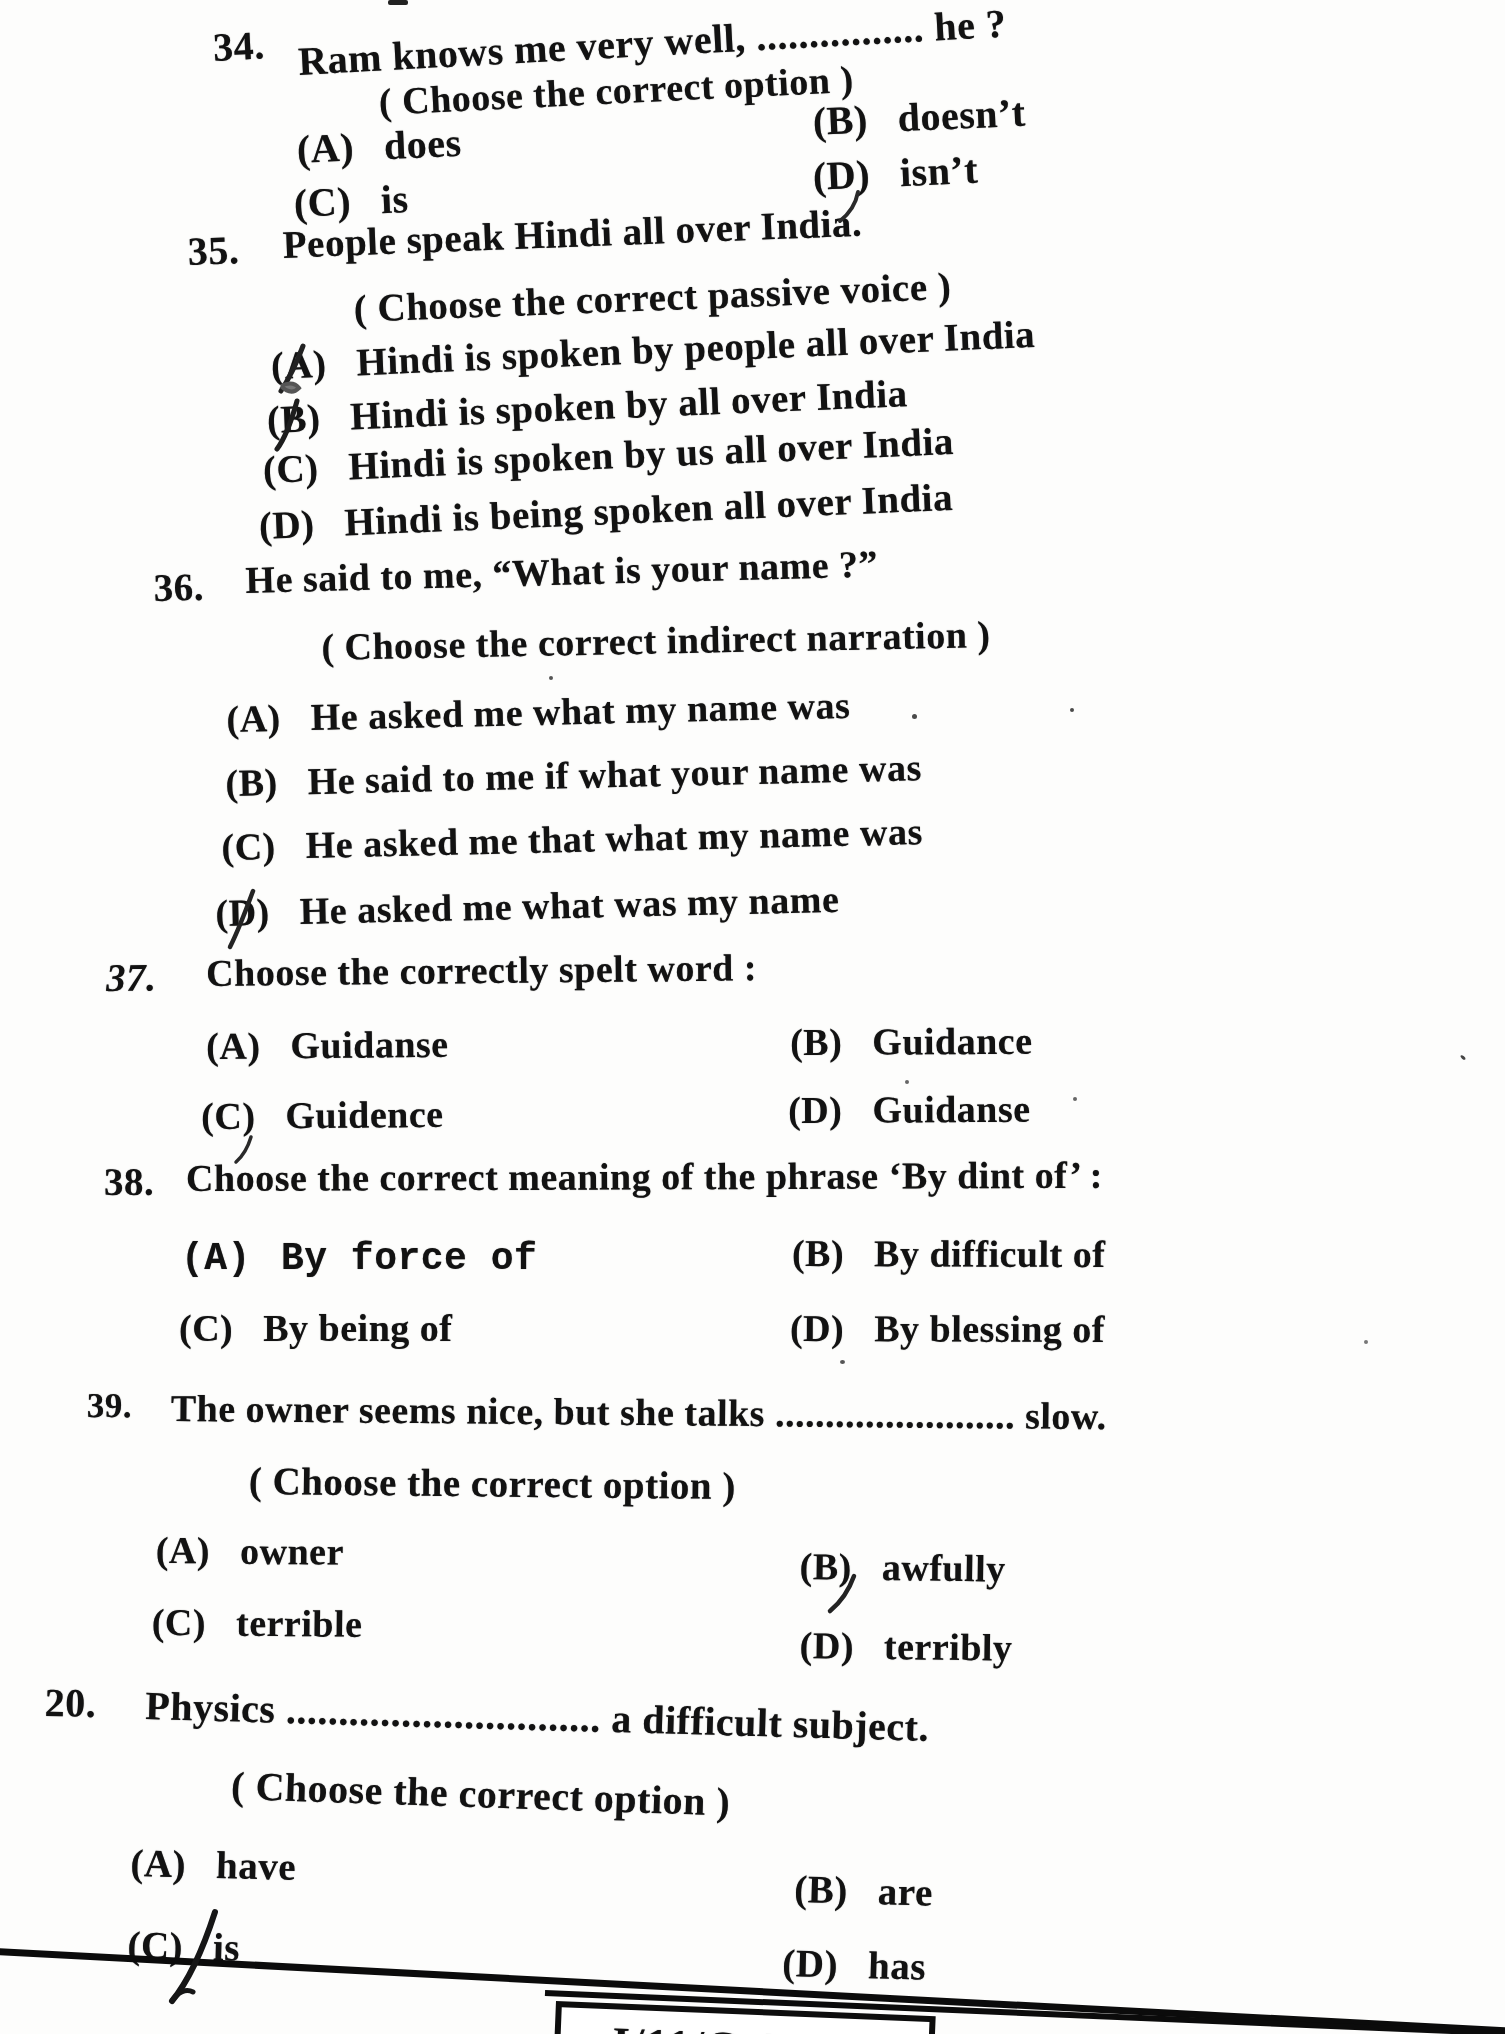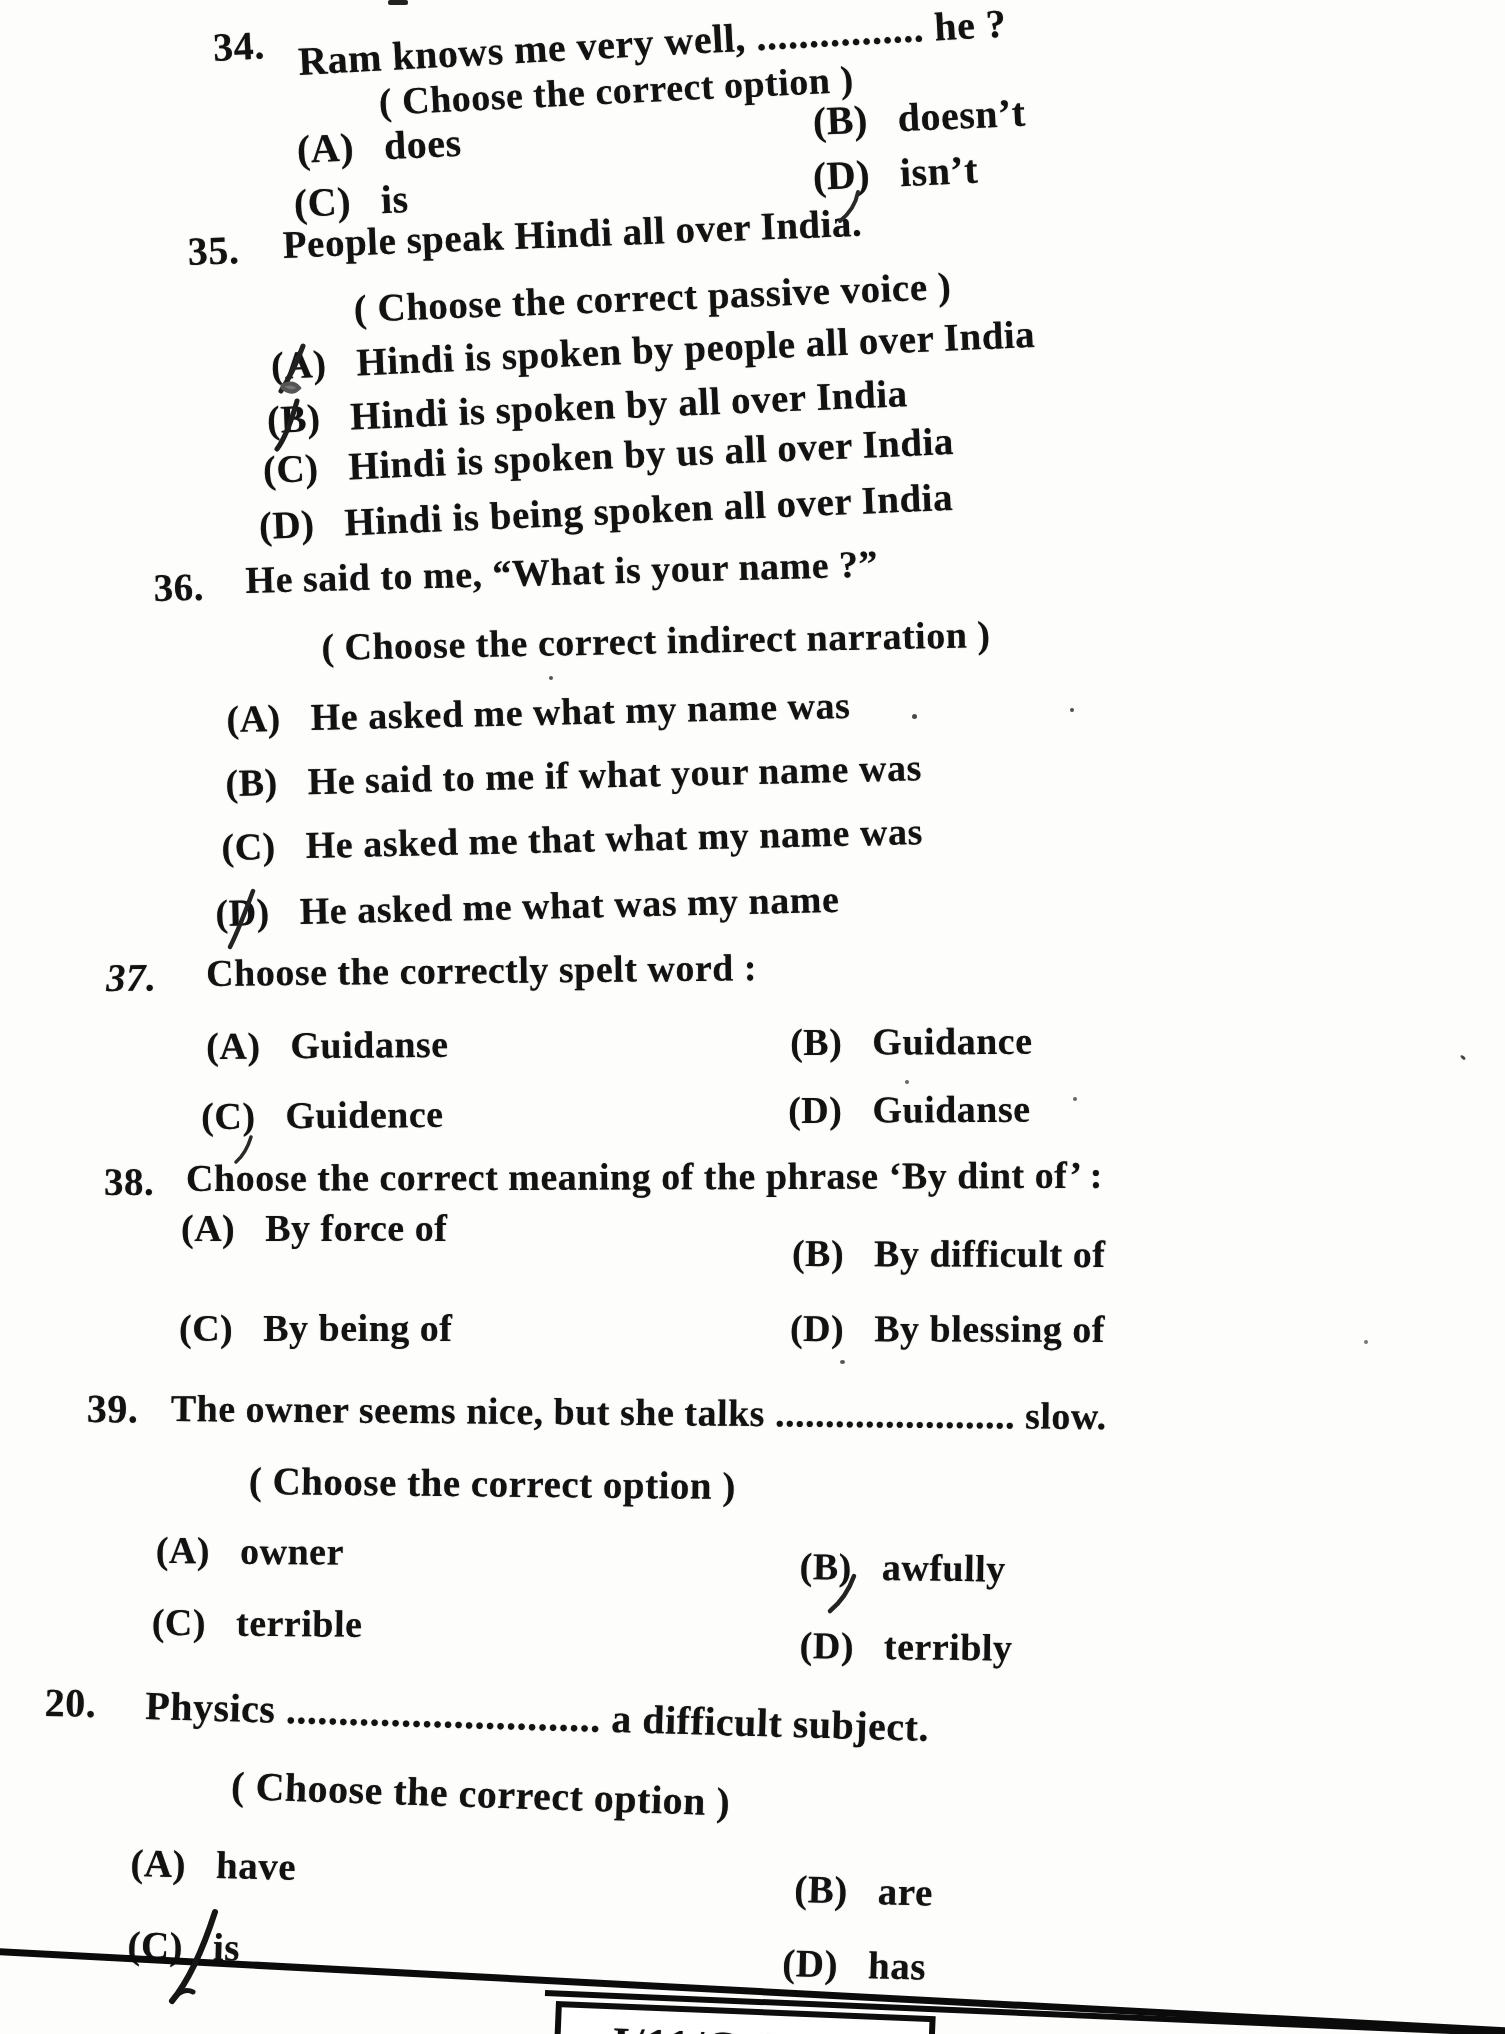--- a/index.html
+++ b/index.html
@@ -110,36 +110,36 @@
       <span class="ol">(C)</span><span class="ot">Guidence</span>
     </div>
     <div class="t opt" style="left:788px;top:1090px;font-size:38px;transform:rotate(-0.3deg);">
       <span class="ol">(D)</span><span class="ot">Guidanse</span>
     </div>
   </div>
 
   <div>
     <div class="t" style="left:92px;top:1161px;font-size:39px;transform:rotate(-0.2deg);margin-left:12px;">38.</div>
     <div class="t" style="left:186px;top:1158px;font-size:38px;transform:rotate(-0.2deg);">Choose the correct meaning of the phrase ‘By dint of’ :</div>
-    <div class="t opt" style="left:181px;top:1208px;font-size:38px;">
+    <div class="t opt" style="left:181px;top:1238px;font-size:38px;font-family:Liberation Mono, monospace;">
       <span class="ol">(A)</span><span class="ot">By force of</span>
     </div>
     <div class="t opt" style="left:792px;top:1233px;font-size:38px;transform:rotate(0.2deg);">
       <span class="ol">(B)</span><span class="ot">By difficult of</span>
     </div>
     <div class="t opt" style="left:179px;top:1308px;font-size:38px;">
       <span class="ol">(C)</span><span class="ot">By being of</span>
     </div>
     <div class="t opt" style="left:790px;top:1308px;font-size:38px;transform:rotate(0.2deg);">
       <span class="ol">(D)</span><span class="ot">By blessing of</span>
     </div>
   </div>
 
   <div>
-    <div class="t" style="left:87px;top:1387px;font-size:40px;transform:rotate(0.4deg);">39.</div>
+    <div class="t" style="left:87px;top:1387px;font-size:35px;transform:rotate(0.4deg);">39.</div>
     <div class="t" style="left:171px;top:1388px;font-size:38px;transform:rotate(0.5deg);">The owner seems nice, but she talks ........................ slow.</div>
     <div class="t" style="left:249px;top:1460px;font-size:39px;transform:rotate(0.6deg);">( Choose the correct option )</div>
     <div class="t opt" style="left:156px;top:1530px;font-size:38px;transform:rotate(0.5deg);">
       <span class="ol">(A)</span><span class="ot">owner</span>
     </div>
     <div class="t opt" style="left:800px;top:1546px;font-size:38px;transform:rotate(0.7deg);">
       <span class="ol">(B)</span><span class="ot">awfully</span>
     </div>
     <div class="t opt" style="left:152px;top:1602px;font-size:38px;transform:rotate(0.5deg);">
       <span class="ol">(C)</span><span class="ot">terrible</span>

